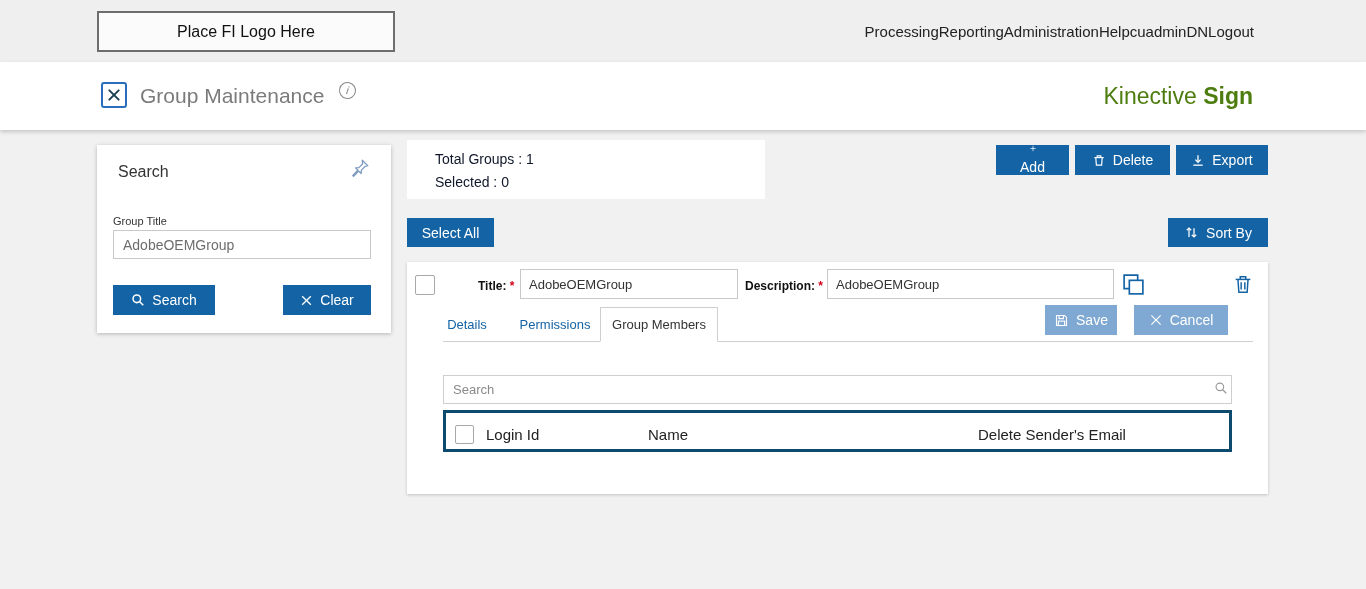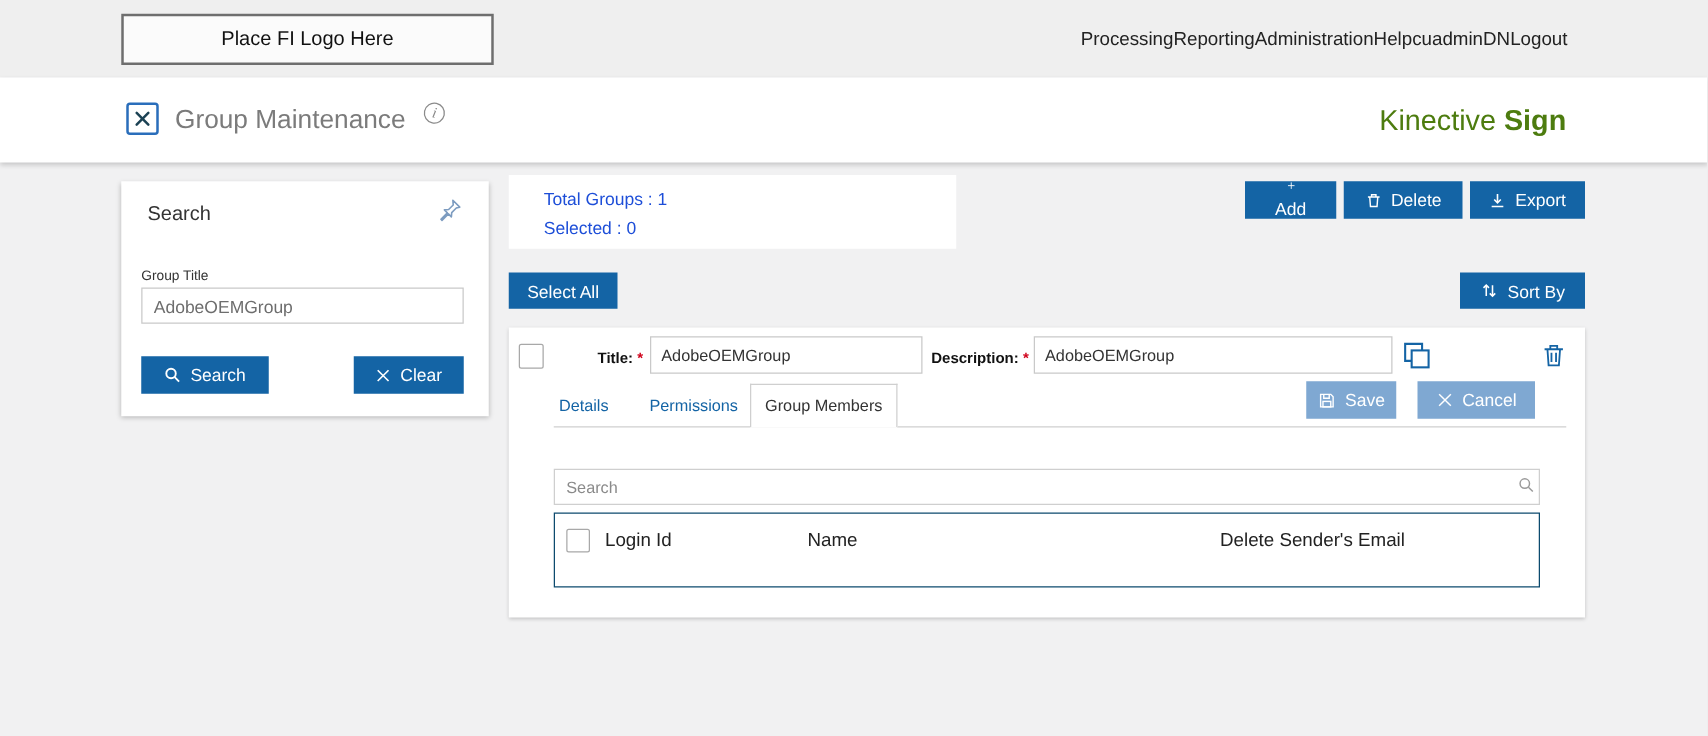--- a/index.html
+++ b/index.html
@@ -24,21 +24,21 @@
   .search-card { position:absolute; left:97px; top:145px; width:294px; height:188px; background:#fff; box-shadow:0 1px 4px rgba(0,0,0,0.25); }
   .search-card-title { position:absolute; left:21px; top:18px; font-size:16px; color:#333; }
   .pin-icon { position:absolute; right:20px; top:12px; cursor:pointer; }
   .gt-label { position:absolute; left:16px; top:70px; font-size:11px; color:#333; }
   .gt-input { position:absolute; left:16px; top:85px; width:258px; height:29px; border:1px solid #c9c9c9; font-size:14px; color:#6d6d6d; padding:0 9px; font-family:inherit; }
   .btn-blue { background:#1464A5; color:#fff; font-size:14px; border:none; display:flex; align-items:center; justify-content:center; gap:7px; cursor:pointer; font-family:inherit; }
   .search-btn { position:absolute; left:16px; top:140px; width:102px; height:30px; }
   .clear-btn  { position:absolute; right:20px; top:140px; width:88px; height:30px; }
 
   
-  .summary { position:absolute; left:407px; top:140px; width:358px; height:59px; background:#fff; padding:11px 0 0 28px; font-size:14px; color:#1d4ed8; }
+  .summary { position:absolute; left:407px; top:140px; width:358px; height:59px; background:#fff; padding:11px 0 0 28px; font-size:14px; color:#0f172a; }
   .summary div { margin-bottom:7px; }
 
   
   .toolbar { position:absolute; top:145px; right:98px; display:flex; gap:6px; }
   .toolbar .btn-blue { height:30px; }
   .add-btn { width:73px;flex-direction:column; }
   .delete-btn { width:95px;text-align:center; }
   .export-btn { width:92px; }
 
   .select-all-btn { position:absolute; left:407px; top:218px; width:87px; height:29px; }
@@ -65,21 +65,21 @@
   .tab-active { left:193px; width:118px; top:45px; height:35px; border:1px solid #cfcfcf; border-bottom:1px solid #fff; background:#fff; color:#333; z-index:2; }
 
   .btn-muted { background:#7FA8D2; color:#fff; font-size:14px; border:none; display:flex; align-items:center; justify-content:center; gap:7px; cursor:pointer; font-family:inherit; position:absolute; top:43px; height:30px; }
   .save-btn { left:638px; width:72px; }
   .cancel-btn { left:727px; width:94px; }
 
   .member-search { position:absolute; left:36px; top:113px; width:789px; height:29px; border:1px solid #cfcfcf; font-size:13px; color:#444; padding:0 30px 0 9px; font-family:inherit; }
   .member-search::placeholder { color:#8a8a8a; }
   .member-search-icon { position:absolute; left:807px; top:119px; cursor:pointer; }
 
-  .members-header { position:absolute; left:36px; top:148px; width:789px; height:60px; border:1px solid #0c4a6e; }
+  .members-header { position:absolute; left:36px; top:148px; width:789px; height:42px; border:3px solid #0c4a6e; }
   .mh-checkbox { position:absolute; left:9px; top:12px; width:19px; height:19px; }
   .mh-col { position:absolute; top:0; line-height:44px; font-size:15px; color:#222; }
   .col-loginid { left:40px; }
   .col-name { left:202px;text-align:center; }
   .col-email { left:532px; }
 </style>
 </head>
 <body>
 
 <div class="screen">

